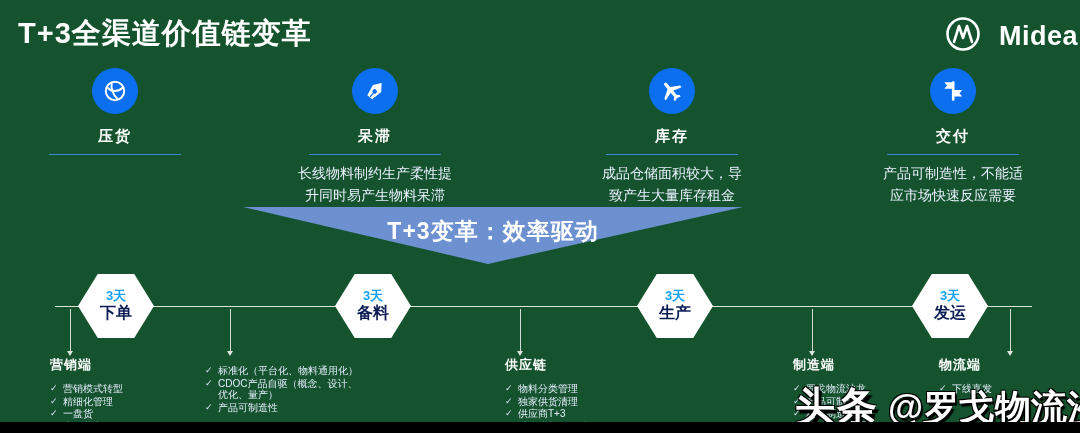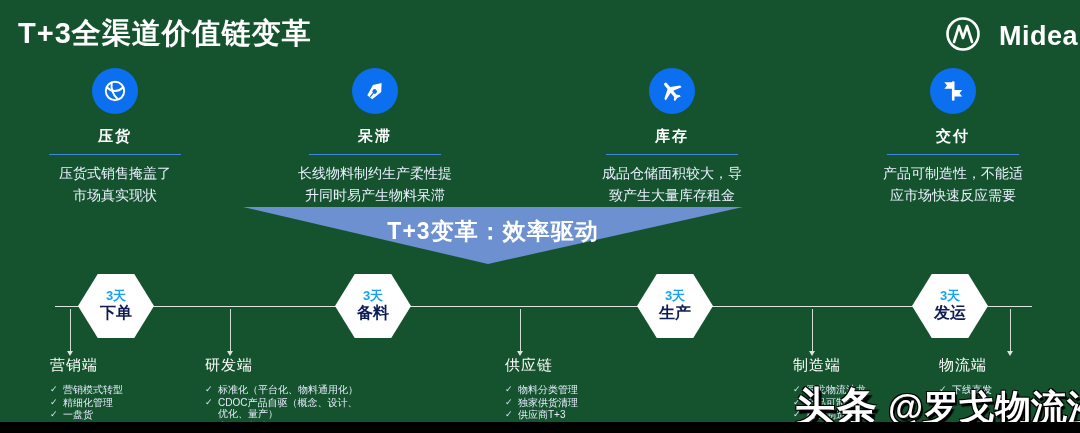--- a/index.html
+++ b/index.html
@@ -29,21 +29,21 @@
   .hex{position:absolute;top:274px;width:76px;height:64px;background:#fff;
     clip-path:polygon(26% 0,74% 0,100% 50%,74% 100%,26% 100%,0 50%);
     display:flex;flex-direction:column;align-items:center;justify-content:center;line-height:1.15;}
   .hex-days{font-size:13px;font-weight:bold;color:#16a3f7;text-align:center;}
   .hex-label{font-size:16px;font-weight:bold;color:#0d1c55;}
   .hex1{left:78px}.hex2{left:335px}.hex3{left:637px}.hex4{left:912px}
   .drop{position:absolute;top:309px;width:1px;height:42px;background:rgba(255,255,255,.8);}
   .drop-head{position:absolute;top:351px;width:0;height:0;border-left:3.5px solid transparent;border-right:3.5px solid transparent;border-top:5.5px solid rgba(255,255,255,.85);}
   
   .sec{position:absolute;top:356px;}
-  .sec-title{font-size:15px;color:#fff;letter-spacing:1px;}
+  .sec-title{font-size:13px;color:#fff;letter-spacing:1px;font-weight:bold;}
   .sec-list{list-style:none;margin:9px 0 0 0;padding:0;}
   .sec-list li{position:relative;padding-left:13px;font-size:10px;line-height:11.5px;margin-bottom:1px;color:#e6edff;}
   .check{position:absolute;left:0;top:0;font-size:9px;color:#d8e4ff;}
   .sec1{left:50px;width:125px}
   .sec2{left:205px;width:162px}
   .sec3{left:505px;width:150px}
   .sec4{left:793px;width:80px}
   .sec5{left:939px;width:100px}
   
   .wm{position:absolute;left:795px;top:379px;display:flex;align-items:baseline;gap:9px;z-index:5;white-space:nowrap;}
@@ -77,24 +77,20 @@
       <svg viewBox="0 0 24 24" width="26" height="26">
           <g fill="none" stroke="#fff" stroke-width="1.8" stroke-linecap="round">
             <circle cx="12" cy="12" r="8.5"></circle>
             <path d="M5 9 C 9 13, 15 13, 19 9"></path>
             <path d="M9 4.5 C 8 9, 10 16, 14.5 19.5"></path>
           </g>
         </svg>
     </div>
     <div class="pp-title">压货</div>
     <div class="pp-divider"></div>
-    <div class="pp-desc">
-      <div>压货式销售掩盖了</div>
-      <div>市场真实现状</div>
-    </div>
   </div>
 
   <div class="pp pp2">
     <div class="pp-icon">
       <svg viewBox="0 0 24 24" width="26" height="26">
           <g transform="rotate(40 12 12)">
             <path fill="#fff" d="M12 2.5 L17 9 L15 19.5 L9 19.5 L7 9 Z"></path>
             <circle cx="12" cy="12.5" r="2.1" fill="#0b6ff0"></circle>
             <path stroke="#0b6ff0" stroke-width="1.2" d="M12 14.5 L12 19"></path>
           </g>
@@ -179,21 +175,20 @@
     <div class="sec-title">营销端</div>
     <ul class="sec-list">
       <li><span class="check">✓</span><span>营销模式转型</span></li>
       <li><span class="check">✓</span><span>精细化管理</span></li>
       <li><span class="check">✓</span><span>一盘货</span></li>
       <li><span class="check">✓</span><span>库存共享</span></li>
     </ul>
   </div>
 
   <div class="sec sec2">
-    <div class="sec-title">研发端</div>
     <ul class="sec-list">
       <li><span class="check">✓</span><span>标准化（平台化、物料通用化）</span></li>
       <li><span class="check">✓</span><span>CDOC产品自驱（概念、设计、优化、量产）</span></li>
       <li><span class="check">✓</span><span>产品可制造性</span></li>
     </ul>
   </div>
 
   <div class="sec sec3">
     <div class="sec-title">供应链</div>
     <ul class="sec-list">

